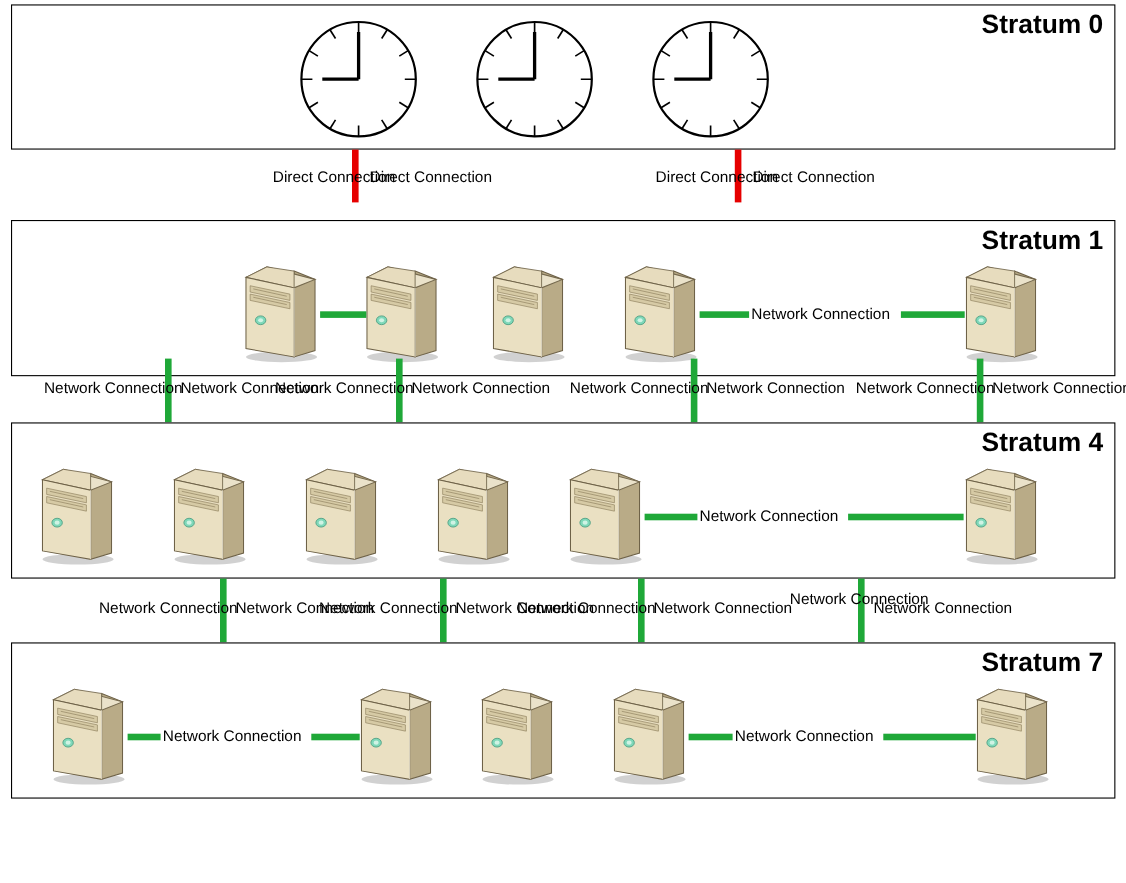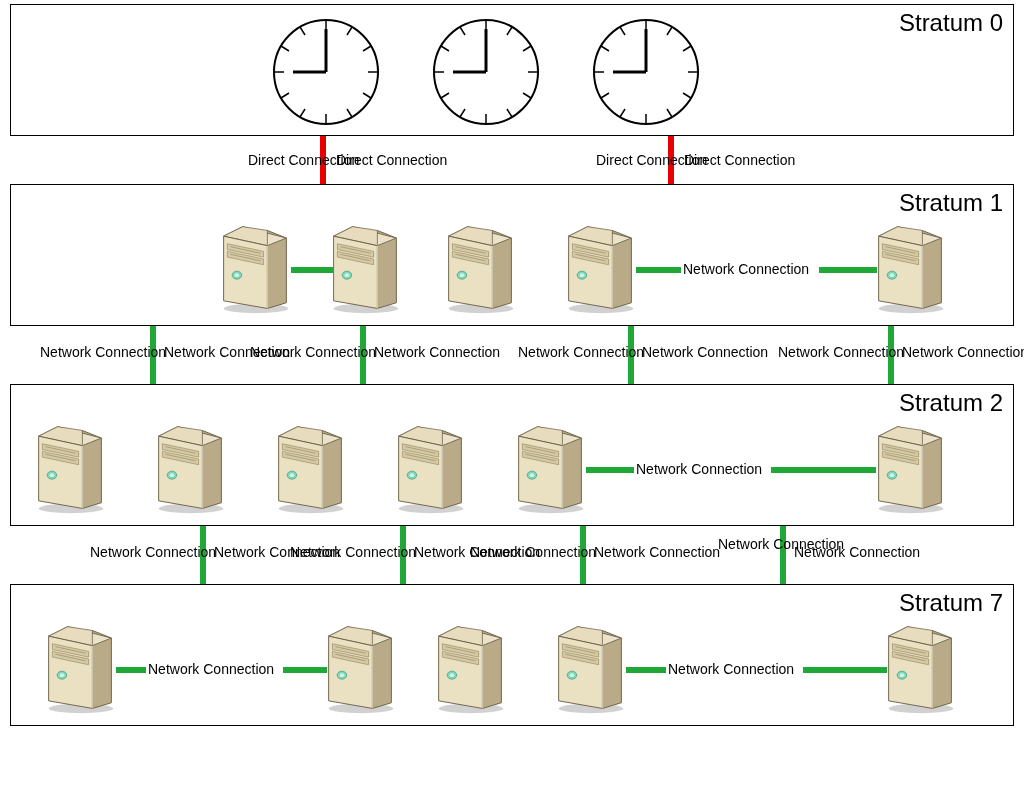--- a/index.html
+++ b/index.html
@@ -20,21 +20,21 @@
     left: 10px;
     right: 10px;
     border: 1.5px solid #000;
     background: #fff;
   }
   .stratum-label {
     position: absolute;
     top: 4px;
     right: 10px;
     font-size: 24px;
-    font-weight: 400;
+    font-weight: 700;
     color: #000;
   }
   .conn-label {
     position: absolute;
     font-size: 14px;
     color: #000;
     white-space: nowrap;
   }
   .vline-red {
     position: absolute;
@@ -144,21 +144,21 @@
   </div>
 
   <div class="vline-red" style="left:320px;top:136px;height:48px;"></div>
   <span class="conn-label" style="left:248px;top:152px;">Direct Connection</span>
   <span class="conn-label" style="left:336px;top:152px;">Direct Connection</span>
 
   <div class="vline-red" style="left:668px;top:136px;height:48px;"></div>
   <span class="conn-label" style="left:596px;top:152px;">Direct Connection</span>
   <span class="conn-label" style="left:684px;top:152px;">Direct Connection</span>
 
-  <div class="stratum-box" style="top:184px;height:142px;">
+  <div class="stratum-box" style="top:200px;height:142px;">
     <span class="stratum-label">Stratum 1</span>
     <div class="server" style="left:205px;top:36px;">
         <svg viewBox="0 0 82 96">
           <use href="#server-icon-g"></use>
         </svg>
       </div>
     <div class="server" style="left:315px;top:36px;">
         <svg viewBox="0 0 82 96">
           <use href="#server-icon-g"></use>
         </svg>
@@ -196,21 +196,21 @@
 
   <div class="vline-green" style="left:628px;top:326px;height:58px;"></div>
   <span class="conn-label" style="left:518px;top:344px;">Network Connection</span>
   <span class="conn-label" style="left:642px;top:344px;">Network Connection</span>
 
   <div class="vline-green" style="left:888px;top:326px;height:58px;"></div>
   <span class="conn-label" style="left:778px;top:344px;">Network Connection</span>
   <span class="conn-label" style="left:902px;top:344px;">Network Connection</span>
 
   <div class="stratum-box" style="top:384px;height:142px;">
-    <span class="stratum-label">Stratum 2</span>
+    <span class="stratum-label">Stratum 4</span>
     <div class="server" style="left:20px;top:36px;">
         <svg viewBox="0 0 82 96">
           <use href="#server-icon-g"></use>
         </svg>
       </div>
     <div class="server" style="left:140px;top:36px;">
         <svg viewBox="0 0 82 96">
           <use href="#server-icon-g"></use>
         </svg>
       </div>

